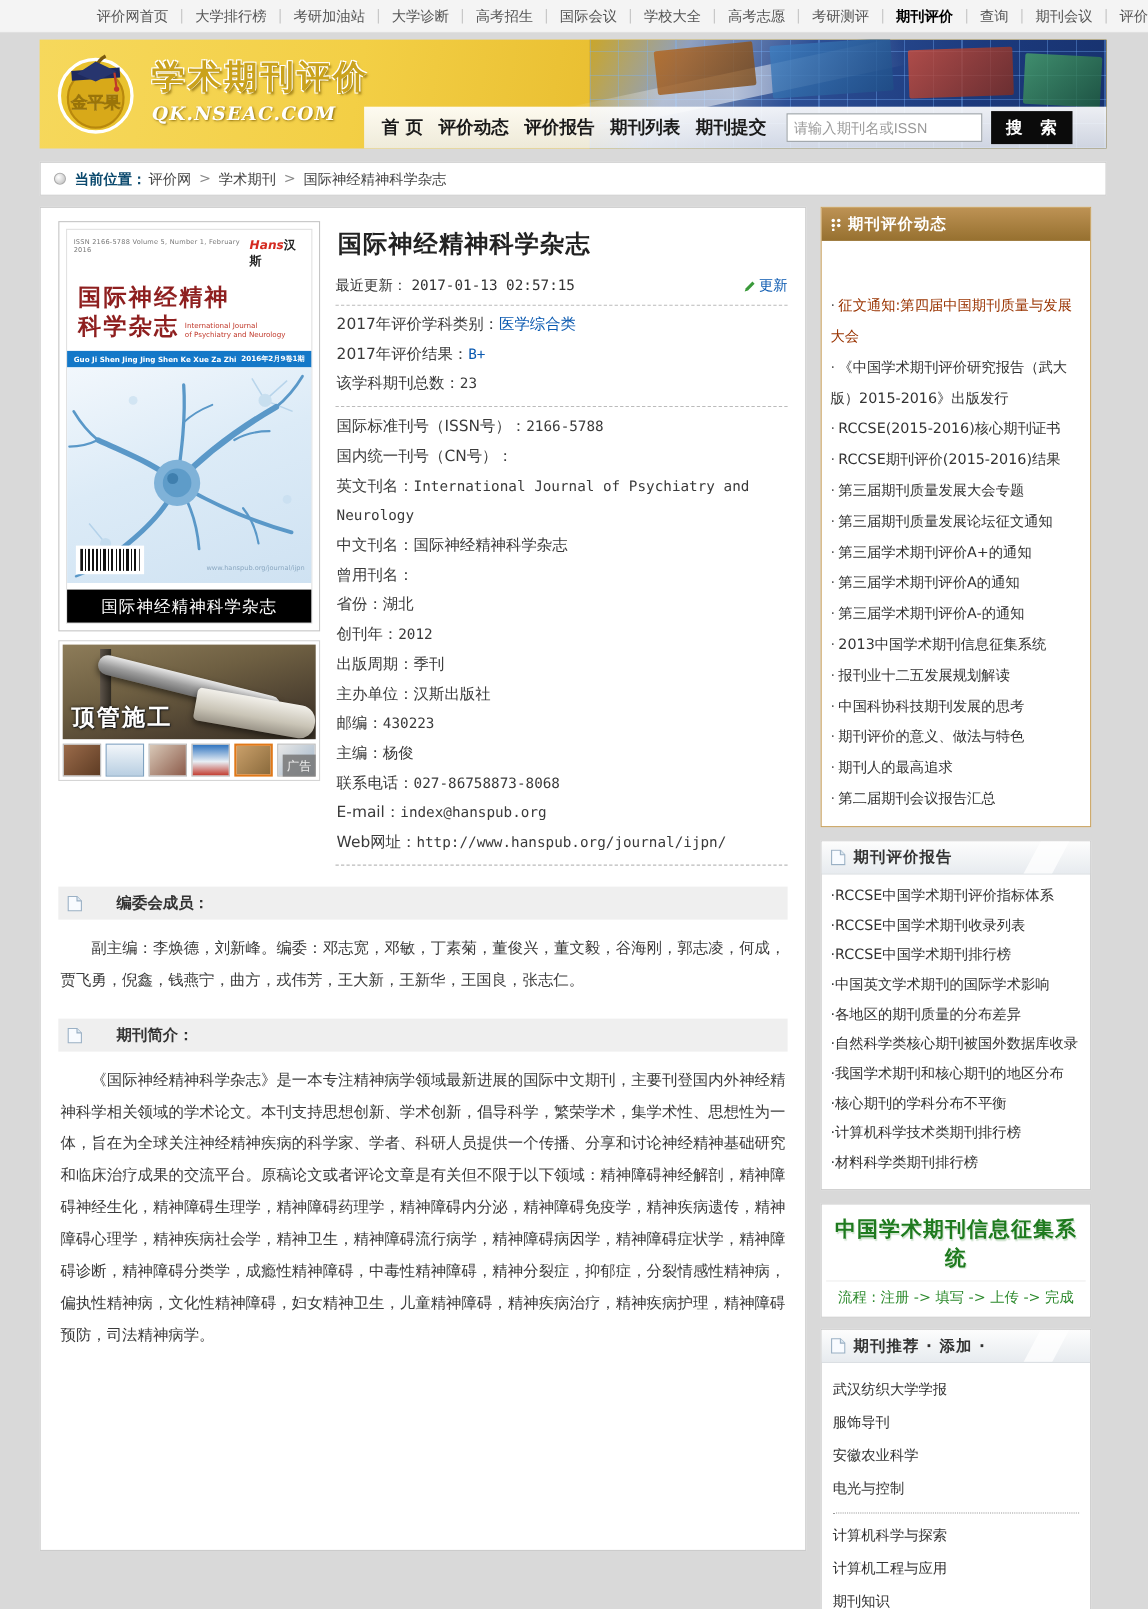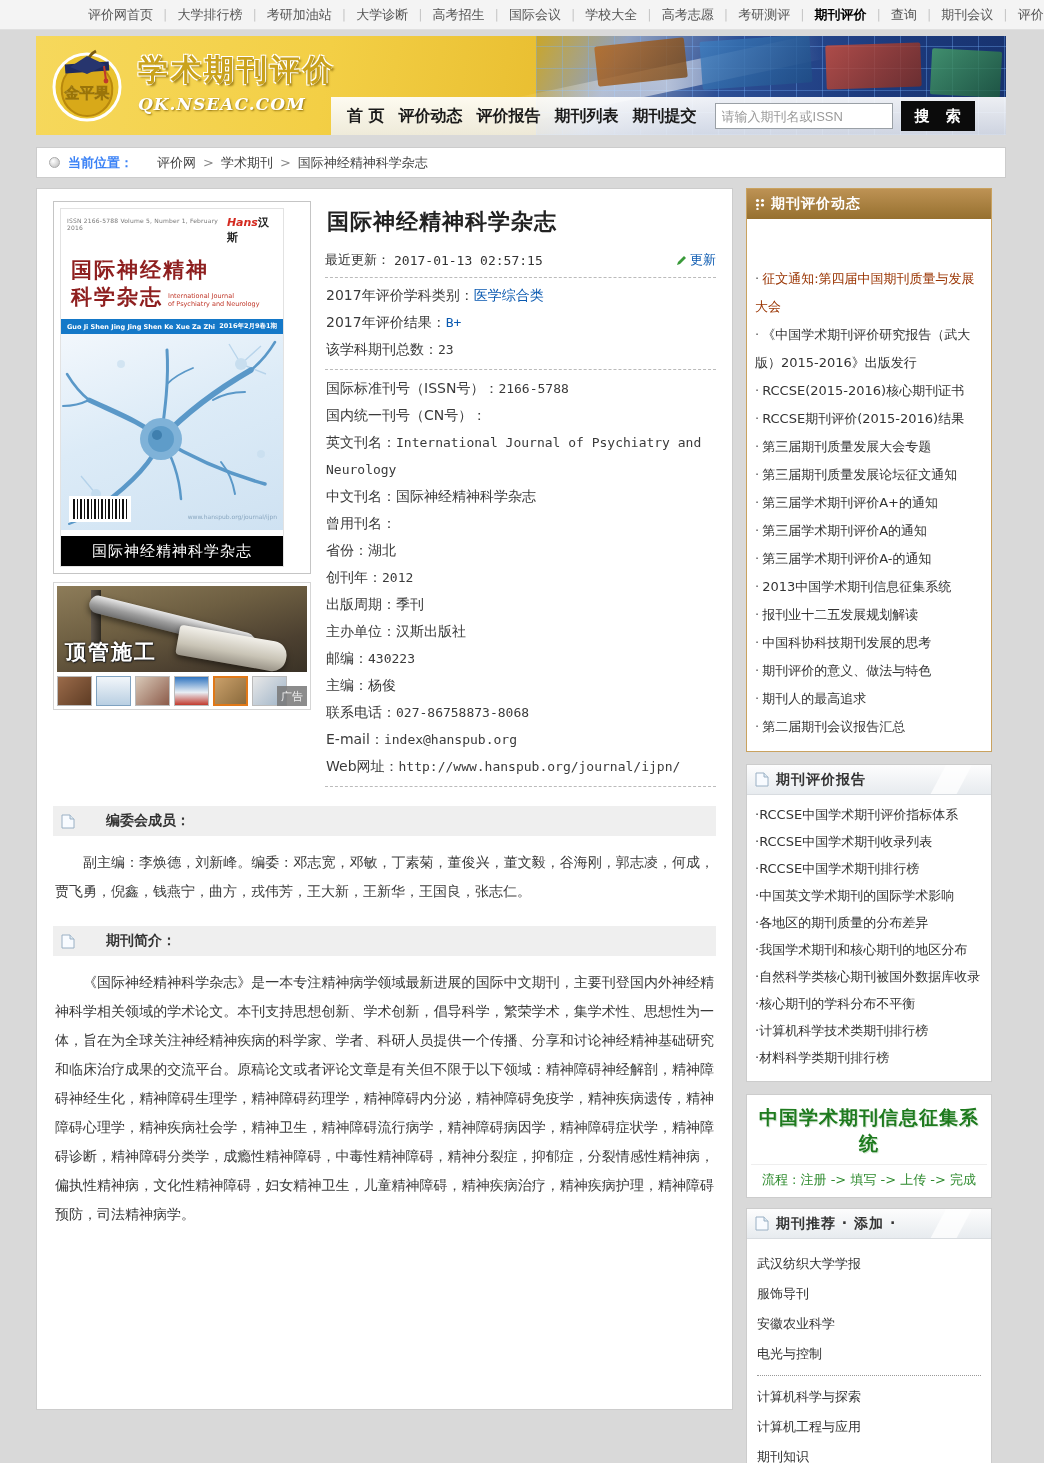--- a/index.html
+++ b/index.html
@@ -47,32 +47,32 @@
   .search-input { width:178px; height:26px; border:1px solid #9aa0a6; background:#fff;
     font-size:13px; padding:0 6px; color:#333; margin-left:4px; }
   .search-input::placeholder { color:#9a9a9a; }
   .search-btn { width:74px; height:30px; margin-left:8px; background:#0b0b0b; color:#fff;
     font-size:15px; font-weight:bold; border:none; letter-spacing:6px; padding-left:6px; cursor:pointer; }
 
   
   .breadcrumb { margin-top:12px; height:31px; background:#fff; border:1px solid #ccc;
     display:flex; align-items:center; padding:0 12px; font-size:13px; color:#444; }
   .bc-dot { width:11px; height:11px; border-radius:50%; background:radial-gradient(circle at 35% 35%, #fff, #b9b9b9); border:1px solid #aaa; margin-right:8px; flex:none; }
-  .bc-label { font-weight:bold; color:#3b82f6; margin-right:24px; }
+  .bc-label { font-weight:bold; color:#0c4a6e; margin-right:2px; }
   .bc-link { color:#444; }
   .bc-sep { color:#888; margin:0 7px; }
   .bc-current { color:#444; }
 
   
   .main-row { display:flex; margin-top:10px; align-items:flex-start; }
   .main-box { width:697px; min-height:1222px; background:#fff; border:1px solid #ccc; padding:12px 16px; }
   .sidebar { width:246px; margin-left:13px; flex:none; }
 
   .two-col { display:flex; }
-  .left-col { width:258px; flex:none; }
+  .left-col { width:238px; flex:none; }
   .right-col { flex:1; padding-left:14px; min-width:0; }
 
   
   .cover-box { border:1px solid #c5c5c5; background:#fff; padding:6px; }
   .cover { width:224px; background:#fff; border:1px solid #e2e2e2; }
   .cover-top { display:flex; justify-content:space-between; align-items:flex-start; padding:6px 6px 2px 6px; }
   .cover-issn { font-size:6px; color:#777; letter-spacing:.2px; padding-top:2px; }
   .cover-hans { font-size:11px; font-weight:bold; }
   .cover-hans .hans-en { color:#d42a20; font-style:italic; }
   .cover-hans .hans-cn { color:#222; }
@@ -415,22 +415,22 @@
             <path d="M9 1 L9 5 L13 5" fill="#dde9f2" stroke="#9ab0c4"></path>
           </svg>
           <span>期刊评价报告</span>
         </div>
         <div class="sb-list2" id="reports-list">
             <a class="sb-item2"><span class="blt">·</span>RCCSE中国学术期刊评价指标体系</a>
             <a class="sb-item2"><span class="blt">·</span>RCCSE中国学术期刊收录列表</a>
             <a class="sb-item2"><span class="blt">·</span>RCCSE中国学术期刊排行榜</a>
             <a class="sb-item2"><span class="blt">·</span>中国英文学术期刊的国际学术影响</a>
             <a class="sb-item2"><span class="blt">·</span>各地区的期刊质量的分布差异</a>
+            <a class="sb-item2"><span class="blt">·</span>自然科学类核心期刊被国外数据库收录</a>
             <a class="sb-item2"><span class="blt">·</span>我国学术期刊和核心期刊的地区分布</a>
-            <a class="sb-item2"><span class="blt">·</span>自然科学类核心期刊被国外数据库收录</a>
             <a class="sb-item2"><span class="blt">·</span>核心期刊的学科分布不平衡</a>
             <a class="sb-item2"><span class="blt">·</span>计算机科学技术类期刊排行榜</a>
             <a class="sb-item2"><span class="blt">·</span>材料科学类期刊排行榜</a>
           </div>
       </div>
 
       <div class="collect-banner">
         <div class="collect-line1">中国学术期刊信息征集系统</div>
         <div class="collect-line2">流程 : 注册 -&gt; 填写 -&gt; 上传 -&gt; 完成</div>
       </div>

